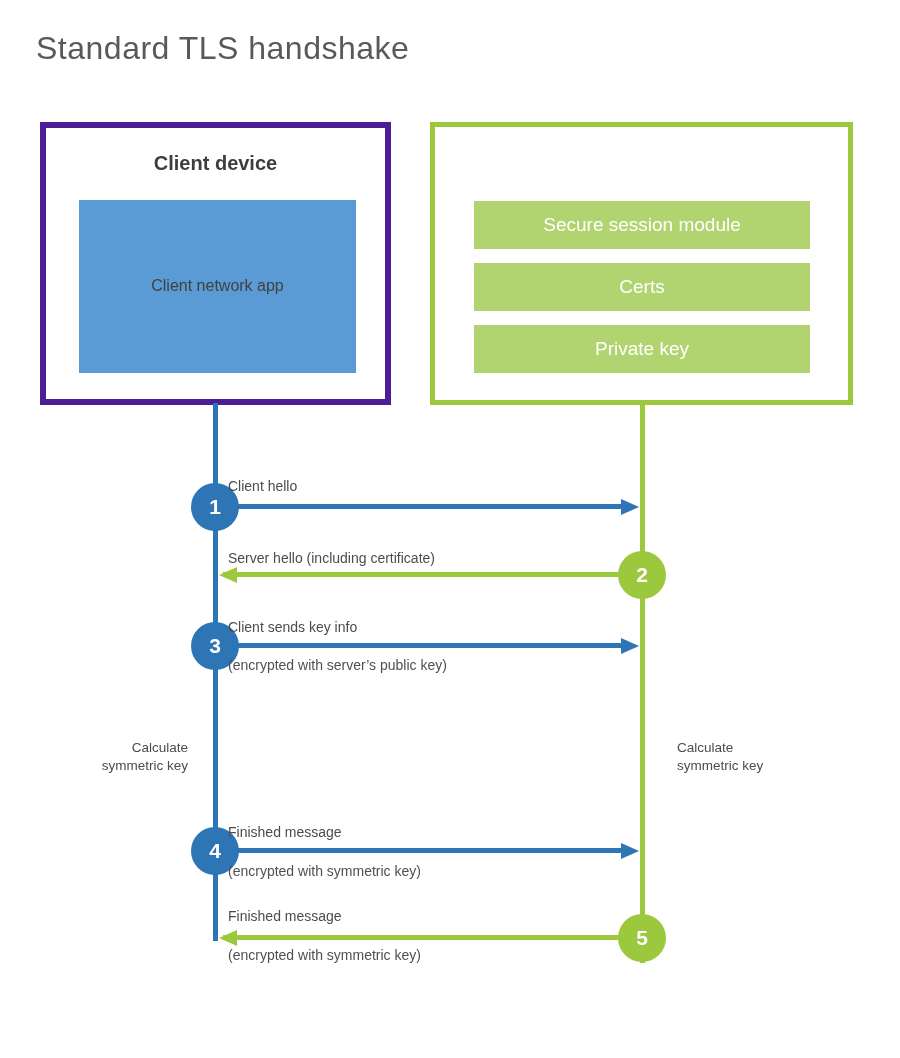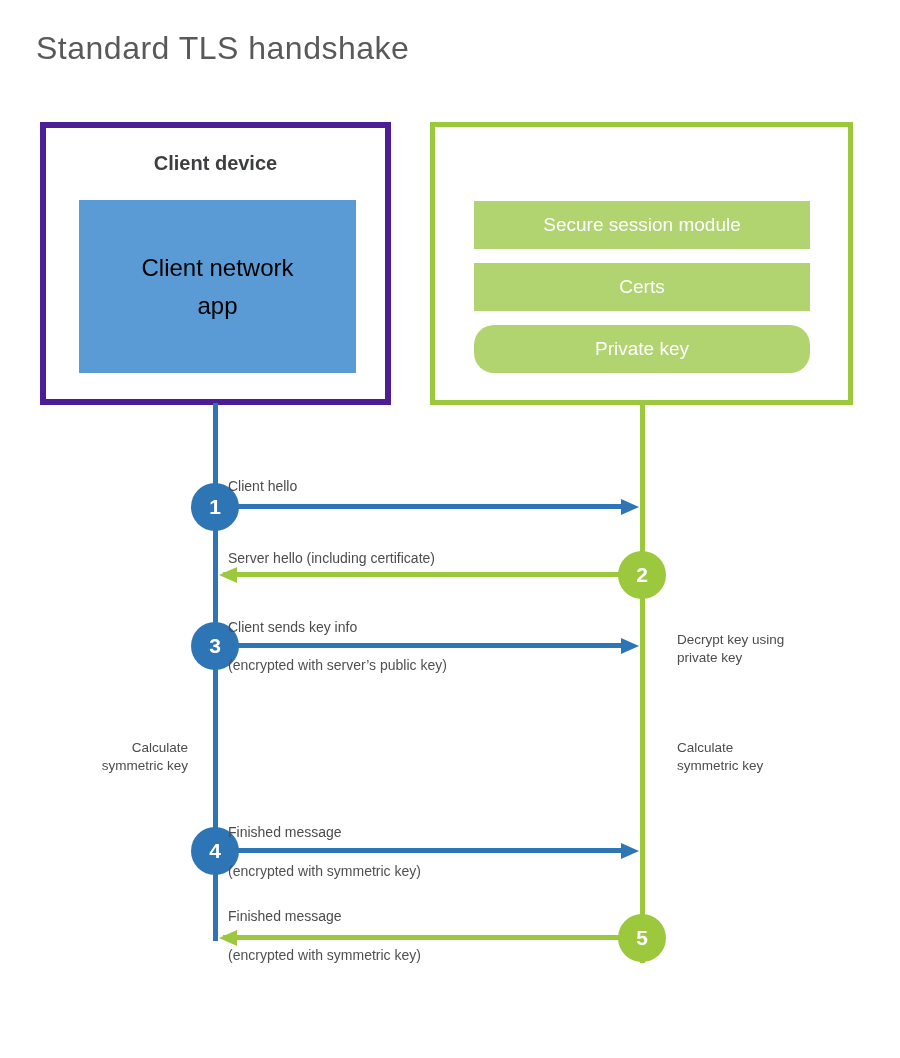--- a/index.html
+++ b/index.html
@@ -17,27 +17,27 @@
   #client-box{left:40px;top:122px;width:351px;height:283px;border:6px solid #4c1d95;}
   #server-box{left:430px;top:122px;width:423px;height:283px;border:5px solid #9cc83e;}
   .box-title{
     position:absolute;left:0;top:24px;width:100%;text-align:center;
     font-size:20px;font-weight:700;color:#3d3e40;
   }
   #client-app{
     position:absolute;left:33px;top:72px;width:277px;height:173px;background:#5b9bd5;
     display:flex;align-items:center;justify-content:center;text-align:center;
   }
-  #client-app span{color:#000000;font-size:24px;line-height:1.55;width:180px;}
+  #client-app span{color:#404040;font-size:16px;line-height:1.55;width:180px;}
   .module{
     position:absolute;left:39px;width:336px;height:48px;background:#b1d470;
     display:flex;align-items:center;justify-content:center;
     color:#fff;font-size:19px;
   }
-  #module-0{top:74px;} #module-1{top:136px;} #module-2{top:198px;border-radius:20px;}
+  #module-0{top:74px;} #module-1{top:136px;} #module-2{top:198px;}
   
   .vline{position:absolute;width:5px;}
   #blue-vline{left:213px;top:403px;height:538px;background:#2e75b6;}
   #green-vline{left:640px;top:403px;height:560px;background:#9cc83e;}
   
   .hline{position:absolute;height:5px;}
   .blue-bg{background:#2e75b6;} .green-bg{background:#9cc83e;}
   .head{position:absolute;width:0;height:0;border-top:8px solid transparent;border-bottom:8px solid transparent;}
   .head-right{border-left:18px solid #2e75b6;}
   .head-left{border-right:18px solid #9cc83e;}
@@ -139,17 +139,16 @@
   <div id="s4-sublabel" class="submsg">(encrypted with symmetric key)</div>
 
   <div id="s5-line" class="hline green-bg"></div>
   <div id="s5-head" class="head head-left"></div>
   <div id="s5-badge" class="badge">
       <span>5</span>
     </div>
   <div id="s5-label" class="msg">Finished message</div>
   <div id="s5-sublabel" class="submsg">(encrypted with symmetric key)</div>
 
-  <div id="note-decrypt" class="note">Decrypt key using private key</div>
   <div id="note-calc-left" class="note">Calculate symmetric key</div>
   <div id="note-calc-right" class="note">Calculate symmetric key</div>
 
 </div>
 
 </body></html>

